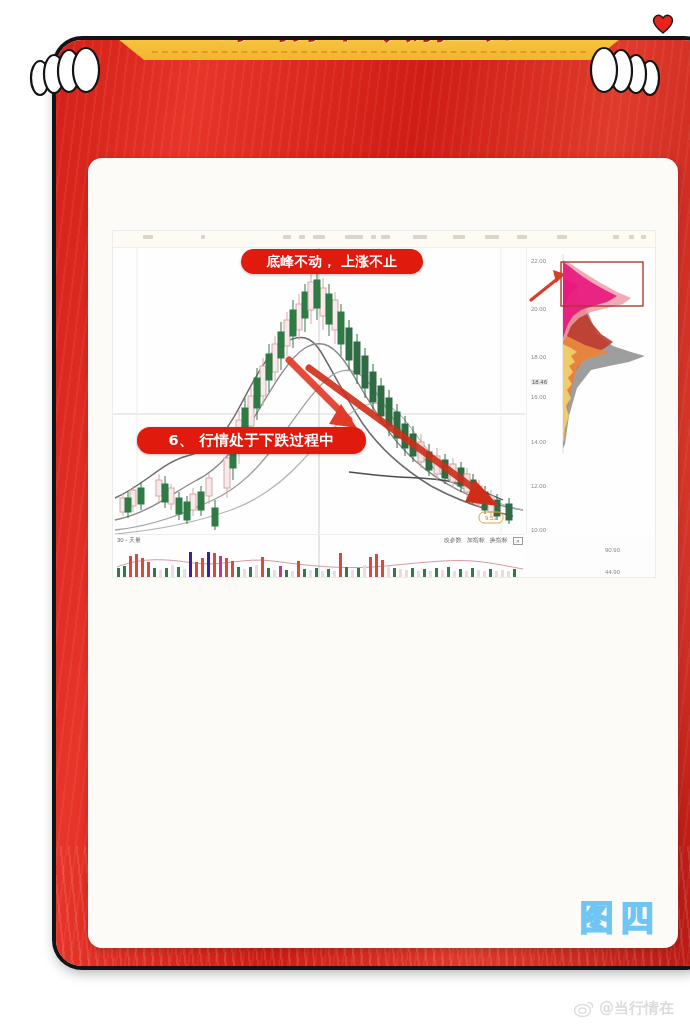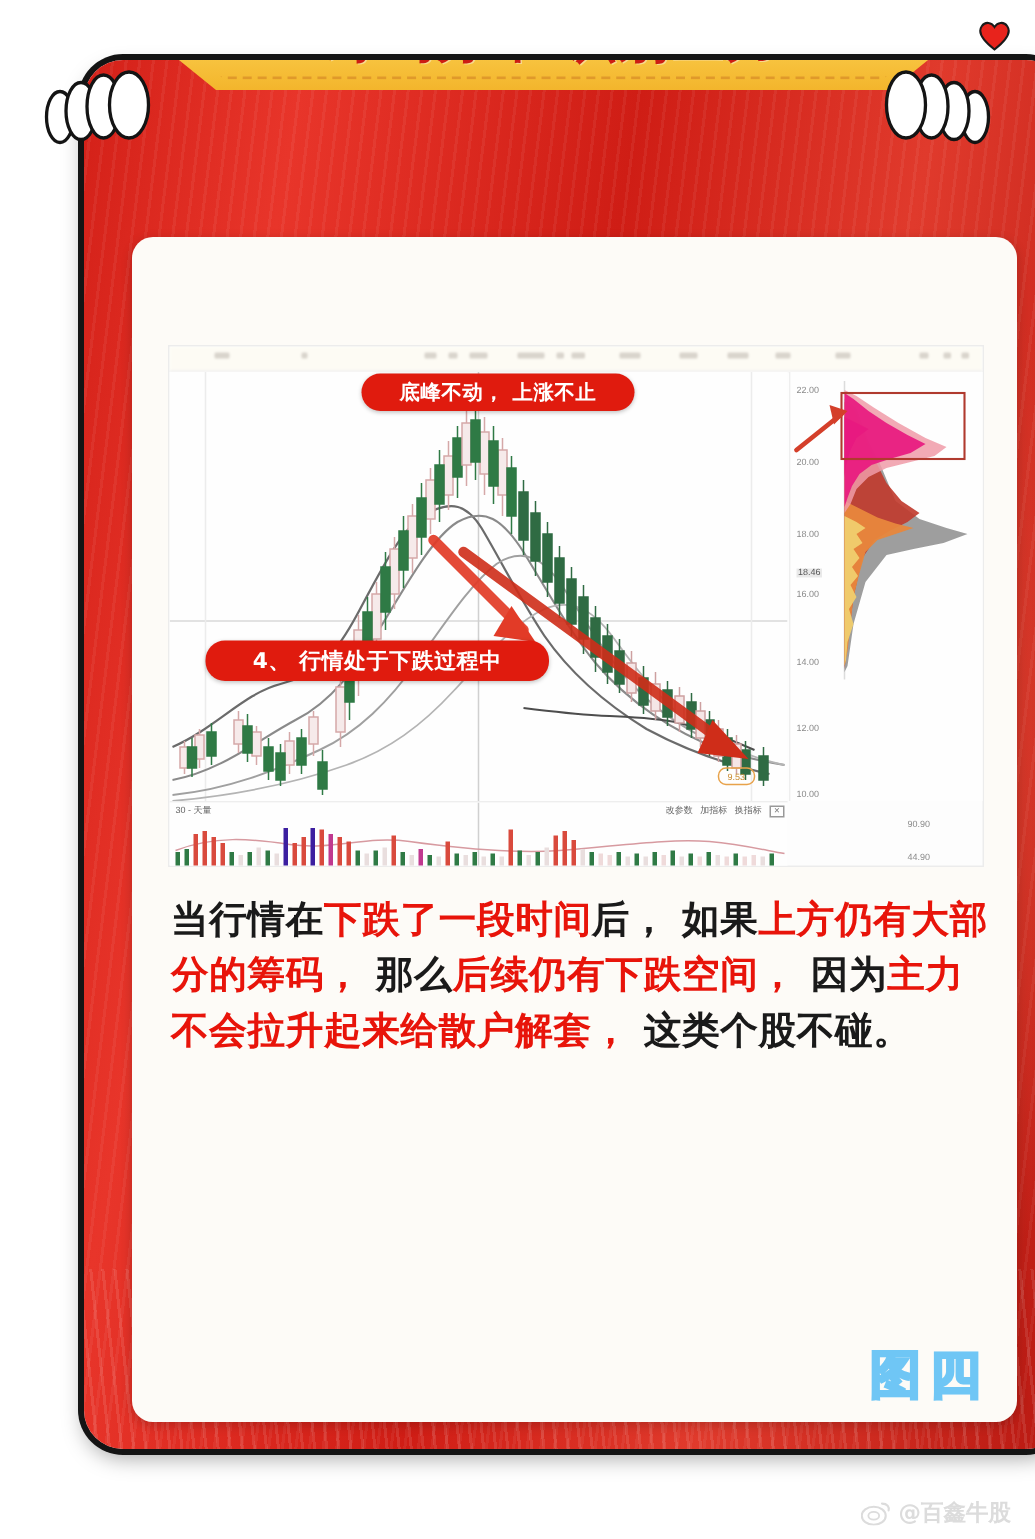--- a/index.html
+++ b/index.html
@@ -496,27 +496,24 @@
       <div class="vol-tools" style="top:305px;right:132px;">
         <span>改参数</span>
         <span>加指标</span>
         <span>换指标</span>
         <span class="xbox">✕</span>
       </div>
       <div class="axis-label" style="left:492px;top:316px">90.90</div>
       <div class="axis-label" style="left:492px;top:338px">44.90</div>
 
       <div class="pill" id="pill1">底峰不动，  上涨不止</div>
-      <div class="pill" id="pill3">4、 行情处于下跌过程中</div>
+      <div class="pill" id="pill3">6、 行情处于下跌过程中</div>
     </div>
 
     <div id="body">
-      <p class="p">
-        <span>当行情在</span><span class="r">下跌了一段时间</span><span>后， 如果</span><span class="r">上方</span><span class="r">仍有大部分的筹码，</span><span> 那么</span><span class="r">后续仍有下跌</span><span class="r">空间，</span><span> 因为</span><span class="r">主力不会拉升起来给散户解</span><span class="r">套，</span><span> 这类个股不碰。</span>
-      </p>
     </div>
 
     <div id="badge">
       <span>图</span>
       <span>四</span>
     </div>
   </div>
 
   <div id="banner" style="left:46px;top:-48px;">
     <div class="dash"></div>
@@ -540,14 +537,14 @@
     <ellipse cx="32" cy="26" rx="13" ry="22"></ellipse>
   </g>
 </svg>
 
 <div id="wm">
   <svg width="20" height="17" viewBox="0 0 20 17">
     <ellipse cx="8.5" cy="10.5" rx="8" ry="6" fill="none" stroke="#dcdcdc" stroke-width="1.4"></ellipse>
     <ellipse cx="8.5" cy="10.5" rx="3.6" ry="2.6" fill="none" stroke="#dcdcdc" stroke-width="1.2"></ellipse>
     <path d="M14 2.4 C17.6 2.4 19 4.6 18.4 7" fill="none" stroke="#dcdcdc" stroke-width="1.4" stroke-linecap="round"></path>
   </svg>
-  <span>@百鑫牛股</span>
+  <span>@当行情在</span>
 </div>
 
 </body></html>

